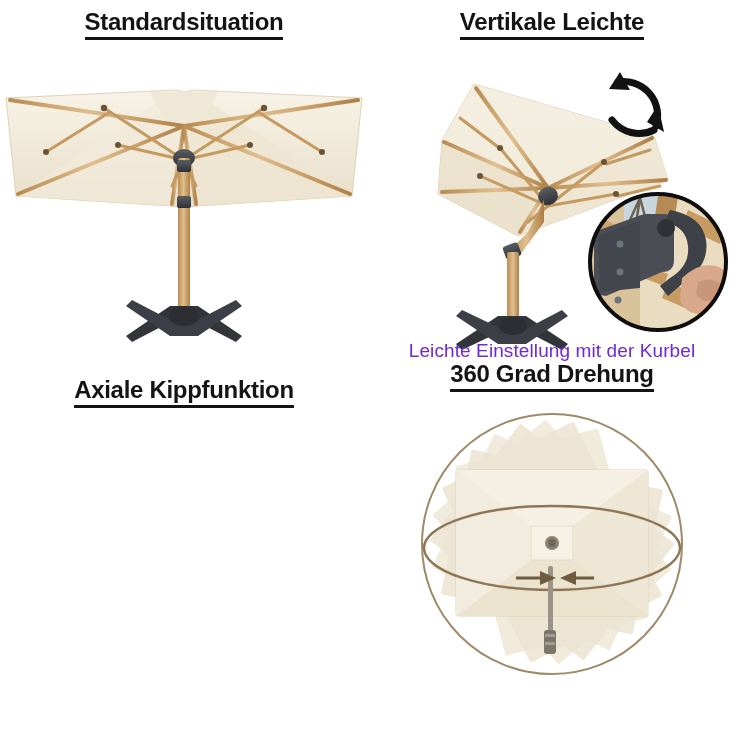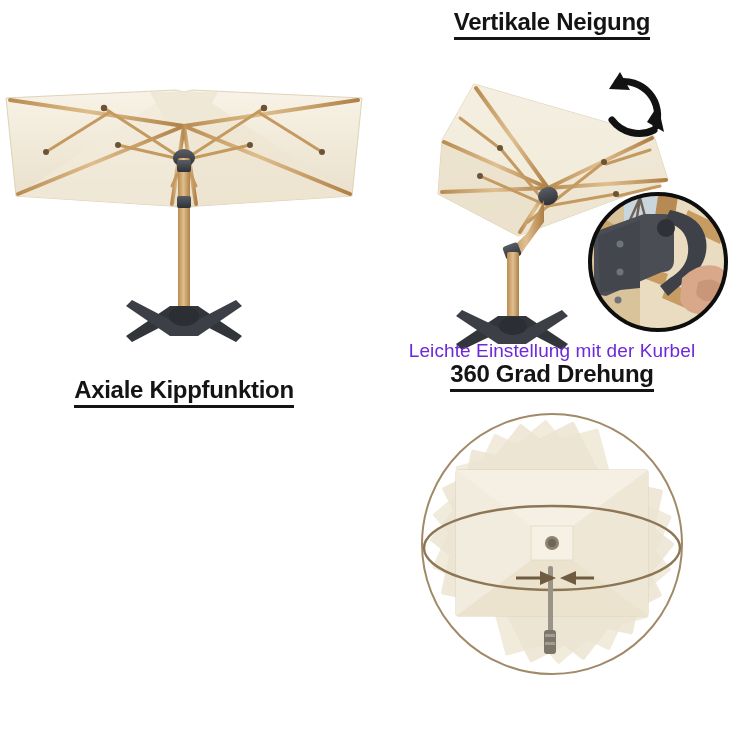--- a/index.html
+++ b/index.html
@@ -62,20 +62,23 @@
     left: 0; top: 0;
     width: 368px; height: 368px;
   }
 </style>
 </head>
 <body>
 
 <div id="page">
 
   <div class="panel p-tl">
+    <div class="panel-title">
+      <span class="tu">Standardsituation</span>
+    </div>
 
     <svg class="art" viewBox="0 0 368 368">
       <defs>
         <linearGradient id="canopyA" x1="0" y1="0" x2="0" y2="1">
           <stop offset="0%" stop-color="#F8F3E7"></stop>
           <stop offset="100%" stop-color="#E8DFC9"></stop>
         </linearGradient>
         <linearGradient id="woodA" x1="0" y1="0" x2="1" y2="0">
           <stop offset="0%" stop-color="#B98C51"></stop>
           <stop offset="45%" stop-color="#DFBE8C"></stop>
@@ -131,21 +134,21 @@
       <g>
         <path d="M126,336 L170,306 L198,306 L242,336 L236,342 L190,318 L178,318 L132,342 Z" fill="#32353A"></path>
         <path d="M126,306 L170,336 L198,336 L242,306 L236,300 L190,324 L178,324 L132,300 Z" fill="#3C4046"></path>
         <ellipse cx="184" cy="316" rx="15" ry="10" fill="#2B2E33"></ellipse>
       </g>
     </svg>
   </div>
 
   <div class="panel p-tr">
     <div class="panel-title">
-      <span class="tu">Vertikale Neigung</span>
+      <span class="tu">Vertikale Leichte</span>
     </div>
 
     <svg class="art" viewBox="0 0 368 368">
       <defs>
         <linearGradient id="canopyB" x1="0" y1="0" x2="0" y2="1">
           <stop offset="0%" stop-color="#F8F3E7"></stop>
           <stop offset="100%" stop-color="#E6DCC4"></stop>
         </linearGradient>
         <linearGradient id="woodB" x1="0" y1="0" x2="1" y2="0">
           <stop offset="0%" stop-color="#B98C51"></stop>

